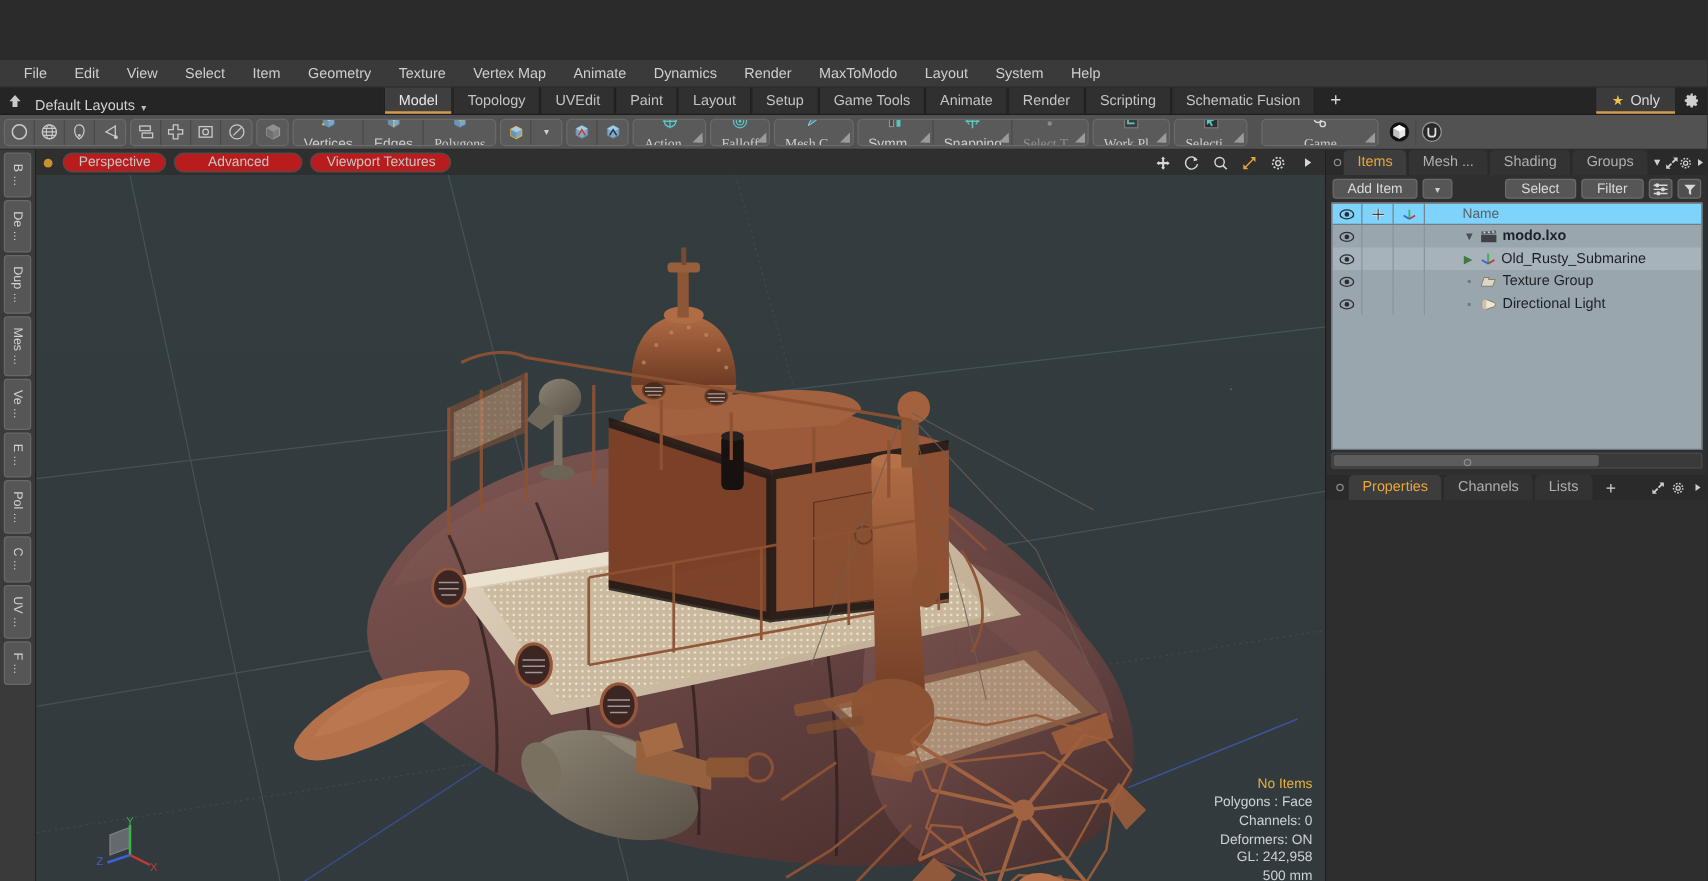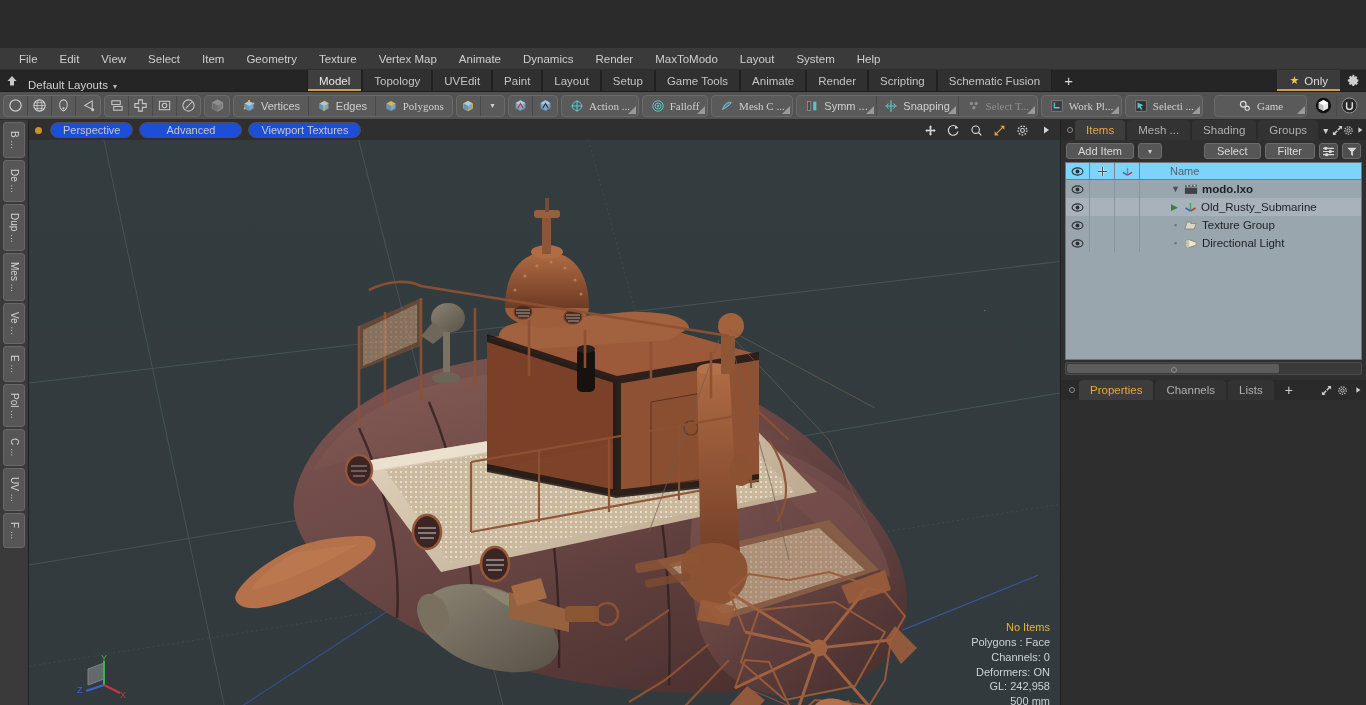--- a/index.html
+++ b/index.html
@@ -70,21 +70,21 @@
     display:flex; align-items:stretch; height:22px;
     background:#5a5a5a; border:1px solid #6a6a6a; border-radius:4px; overflow:hidden;
   }
   .tgroup.plain { background:transparent; border:1px solid transparent; }
   .tbtn {
     display:flex; align-items:center; justify-content:center;
     min-width:24px; padding:0 4px; border-right:1px solid #4a4a4a;
     color:#c9c9c9;
   }
   .tbtn:last-child { border-right:none;font-family:Liberation Serif, serif; }
-  .tbtn.wide { padding:0 8px; gap:5px; font-size:11px; color:#cfcfcf; white-space:nowrap; }
+  .tbtn.wide { padding:0 8px; gap:5px; font-size:11px; color:#cfcfcf; white-space:nowrap;flex-direction:column; }
   .tbtn.dim { color:#8f8f8f; }
   .tbtn svg { display:block; }
   .tsep { width:5px; }
   .cube-ic { width:14px; height:14px; display:inline-block; }
   .tool-lbl { font-size:11px; }
   .dropmark { position:relative; }
   .dropmark::after{
     content:""; position:absolute; right:2px; bottom:2px;
     border-left:4px solid transparent; border-top:4px solid transparent;
     border-right:4px solid #9a9a9a; border-bottom:4px solid #9a9a9a;
@@ -106,21 +106,21 @@
 
   
   .vpcol { flex:1; display:flex; flex-direction:column; min-width:0; background:#2b2b2b;
            border-left:1px solid #202020; }
   .vphead {
     height:20px; background:#2f2f2f; display:flex; align-items:center;
     flex:0 0 20px; padding:0 6px; gap:6px;
   }
   .vpdot { width:7px; height:7px; border-radius:50%; background:#c8922f; margin-right:2px; }
   .vpbtn {
-    background:#1d4ed8; border:1px solid #4d4d4d; border-radius:8px;
+    background:#b91c1c; border:1px solid #4d4d4d; border-radius:8px;
     padding:1px 12px; font-size:11px; color:#c7c7c7; white-space:nowrap;
   }
   .vphead .spacer { flex:1; }
   .vpicon { width:17px; display:flex; align-items:center; justify-content:center; color:#d6d6d6; }
   .vpicon.gold { color:#e2a33a; }
 
   
   .viewport {
     flex:1; position:relative; overflow:hidden;
     background:#343d40;

